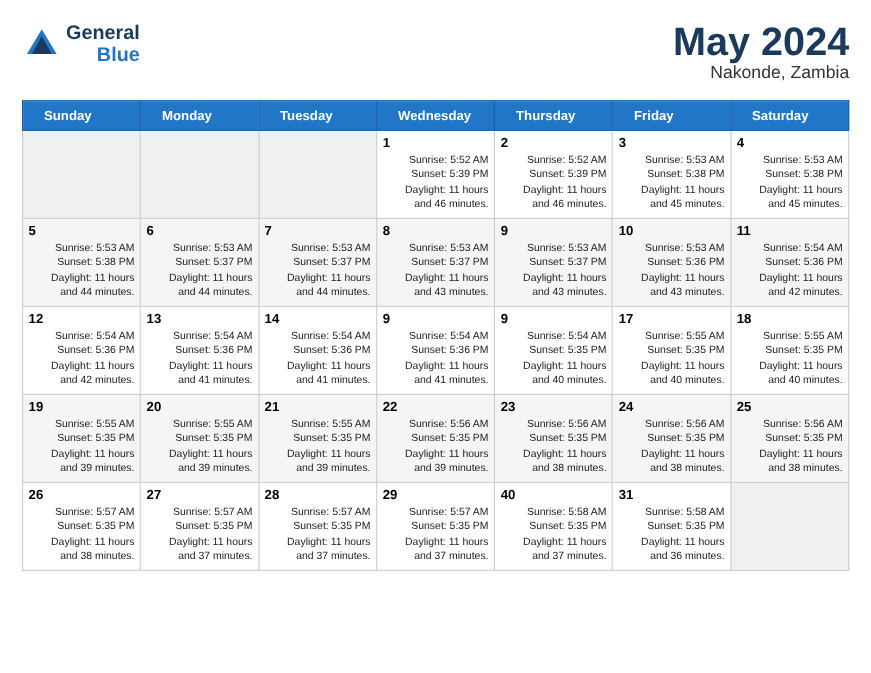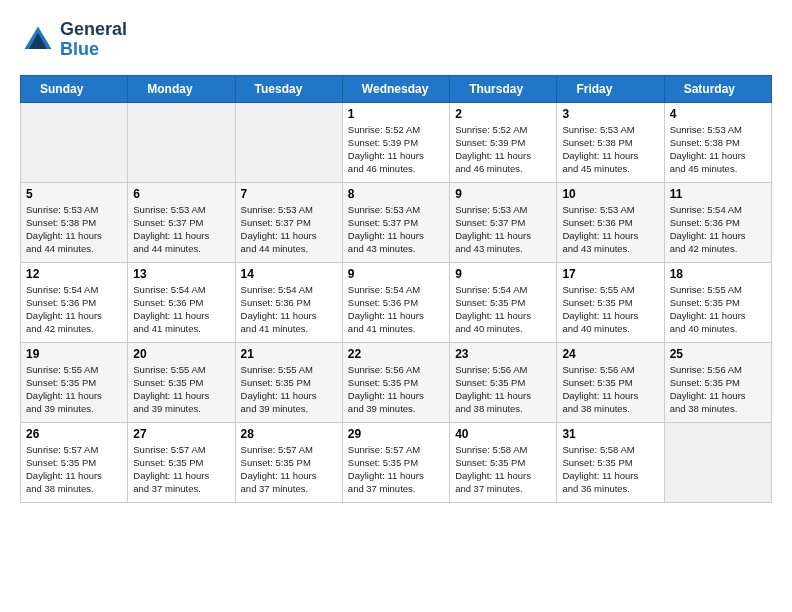--- a/index.html
+++ b/index.html
@@ -21,21 +21,21 @@
       display: flex;
       align-items: center;
       gap: 4px;
     }
     .logo-text {
       font-size: 18px;
       font-weight: bold;
       color: #1a3a5c;
       line-height: 1.1;
     }
-    .logo-text .blue { color: #2176c7; }
+    .logo-text .blue { color: #2176c7; text-align: right; }
     .logo-icon {
       width: 36px;
       height: 36px;
     }
     .title-block {
       text-align: right;
     }
     .month-title {
       font-size: 36px;
       font-weight: bold;
@@ -78,39 +78,44 @@
     .day-number {
       font-weight: bold;
       font-size: 12px;
       display: block;
       margin-bottom: 2px;
     }
     .day-info {
       font-size: 9.5px;
       color: #222;
       line-height: 1.4;
+      text-align: right;
     }
     .empty-cell {
       background: #f0f0f0 !important;
     }
   </style>
 </head>
 <body>
 
 <div class="header">
   <div class="logo">
     <svg class="logo-icon" viewBox="0 0 40 40">
       <polygon points="20,5 35,30 5,30" fill="#2176c7"></polygon>
       <polygon points="20,12 30,30 10,30" fill="#1a3a5c"></polygon>
     </svg>
     <div class="logo-text">
       <div>General</div>
       <div class="blue">Blue</div>
     </div>
   </div>
+  <div class="title-block">
+    <div class="month-title">May 2024</div>
+    <div class="subtitle">Nakonde, Zambia</div>
+  </div>
 </div>
 
 <table>
   <thead>
     <tr>
     <th>Sunday</th>
         <th>Monday</th>
         <th>Tuesday</th>
         <th>Wednesday</th>
         <th>Thursday</th>

